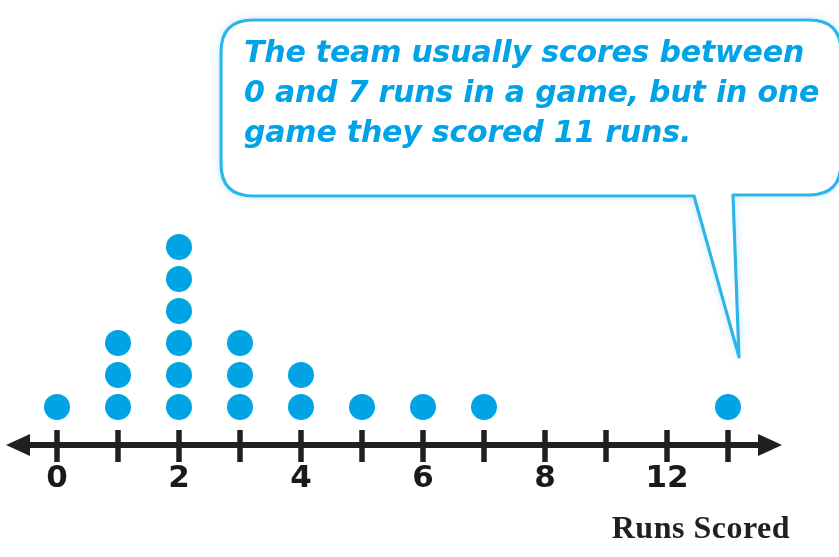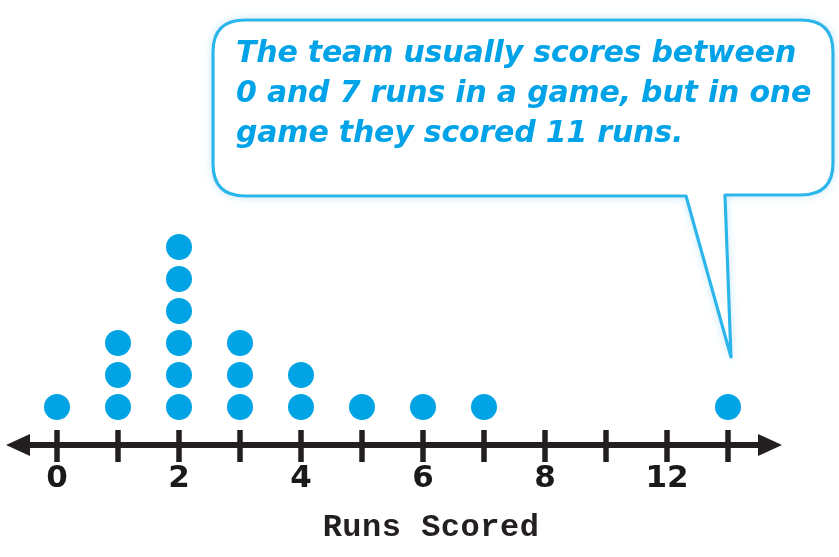--- a/index.html
+++ b/index.html
@@ -20,21 +20,21 @@
     position: absolute;
     left: 0;
     top: 0;
     width: 839px;
     height: 557px;
   }
 
   
   .callout-wrap {
     position: absolute;
-    left: 8px;
+    left: 16px;
     top: 0;
     width: 744px;
     height: 370px;
     pointer-events: none;
   }
   .callout-svg {
     position: absolute;
     left: 0;
     top: 0;
   }
@@ -82,27 +82,26 @@
     font-weight: bold;
     font-size: 31px;
     line-height: 34px;
     top: 459px;
   }
   .axis-title {
     position: absolute;
     top: 509px;
     left: 0;
     width: 790px;
-    text-align: center;
+    text-align: right;
     color: #231f20;
-    font-family: Liberation Mono, monospace;
+    font-family: Liberation Serif, serif;
     font-weight: bold;
     font-size: 32px;
     letter-spacing: 0.5px;
-    padding-left: 36px;
   }
 </style>
 </head>
 <body>
 
 <div id="stage">
 
   <div class="callout-wrap">
     <svg class="callout-svg" width="839" height="370" viewBox="0 0 839 370">
       <defs>

